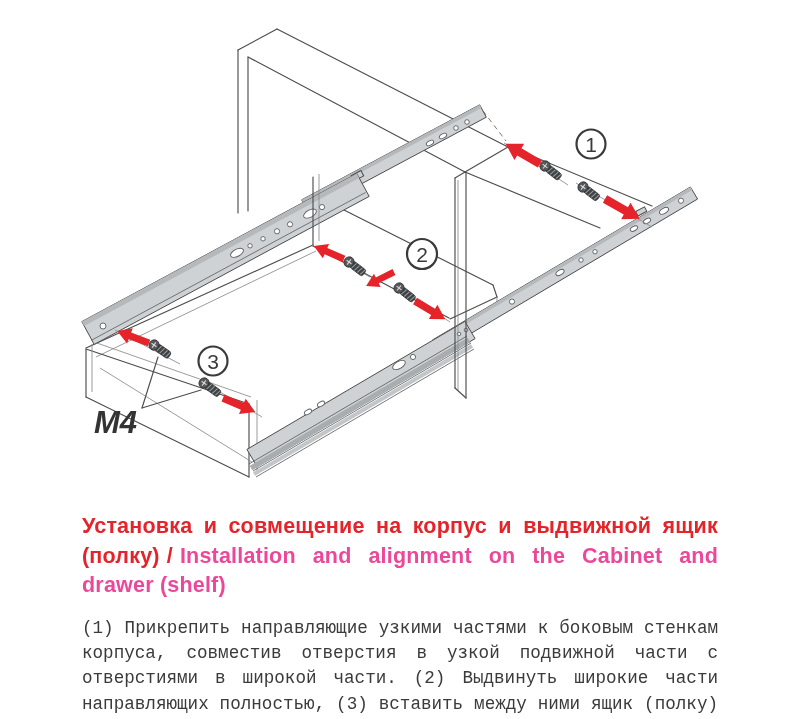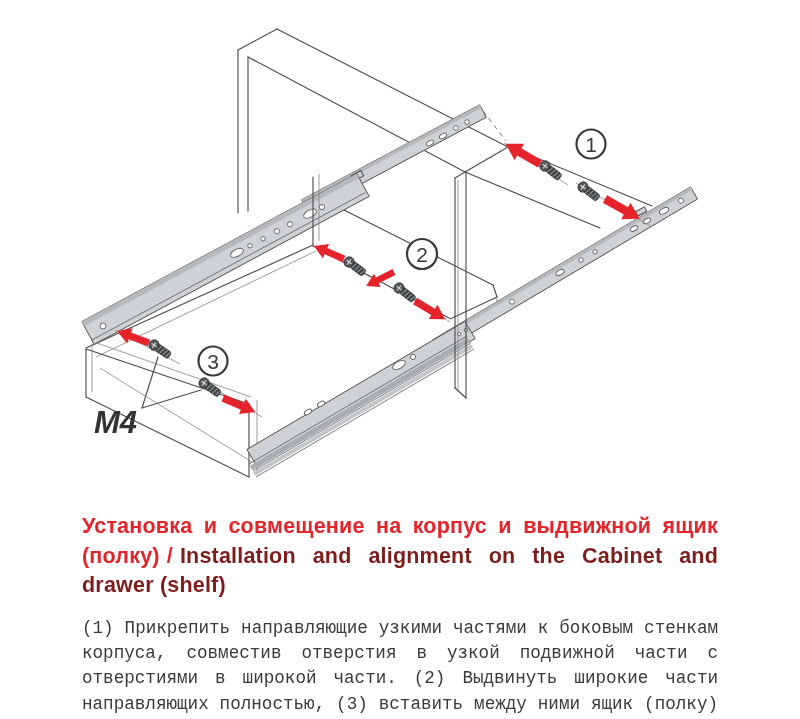--- a/index.html
+++ b/index.html
@@ -3,21 +3,21 @@
 <meta charset="utf-8">
 <style>
   html,body{margin:0;padding:0;background:#fff;}
   body{width:800px;height:719px;overflow:hidden;font-family:"Liberation Sans",sans-serif;}
   .page{width:800px;height:719px;background:#fff;position:relative;}
   svg.diagram{display:block;}
   .textblock{padding:0 82px;}
   .title{margin:12px 0 0 0;font-size:21.5px;line-height:29.5px;text-align:justify;letter-spacing:.2px;}
   .title .ru{color:#e4232a;font-weight:700;}
   .title .sep{color:#e4232a;font-weight:700;margin:0 7px;}
-  .title .en{color:#7f1d1d;font-weight:700;}
+  .title .en{color:#ec4899;font-weight:700;}
   .instructions{margin:15px 0 0 0;font-size:17.6px;line-height:25.4px;color:#3b3b3b;text-align:justify;font-family:Liberation Mono, monospace;}
   .ln{stroke:#4d4d4d;stroke-width:1.15;fill:none;stroke-linecap:round;}
   .lnthin{stroke:#8a8a8a;stroke-width:.85;fill:none;}
   .rail{fill:#ced2d4;stroke:#4d4d4d;stroke-width:1;}
   .band{fill:#b5b9bb;stroke:none;}
   .hole{fill:#fff;stroke:#5a5e60;stroke-width:.9;}
   .badge{fill:#fff;stroke:#3a3a3a;stroke-width:2.2;}
   .badge-num{font-family:"Liberation Sans",sans-serif;font-size:21px;fill:#3a3a3a;text-anchor:middle;}
   .m4{font-family:"Liberation Sans",sans-serif;font-size:31px;font-style:italic;font-weight:700;fill:#333;}
 </style>

